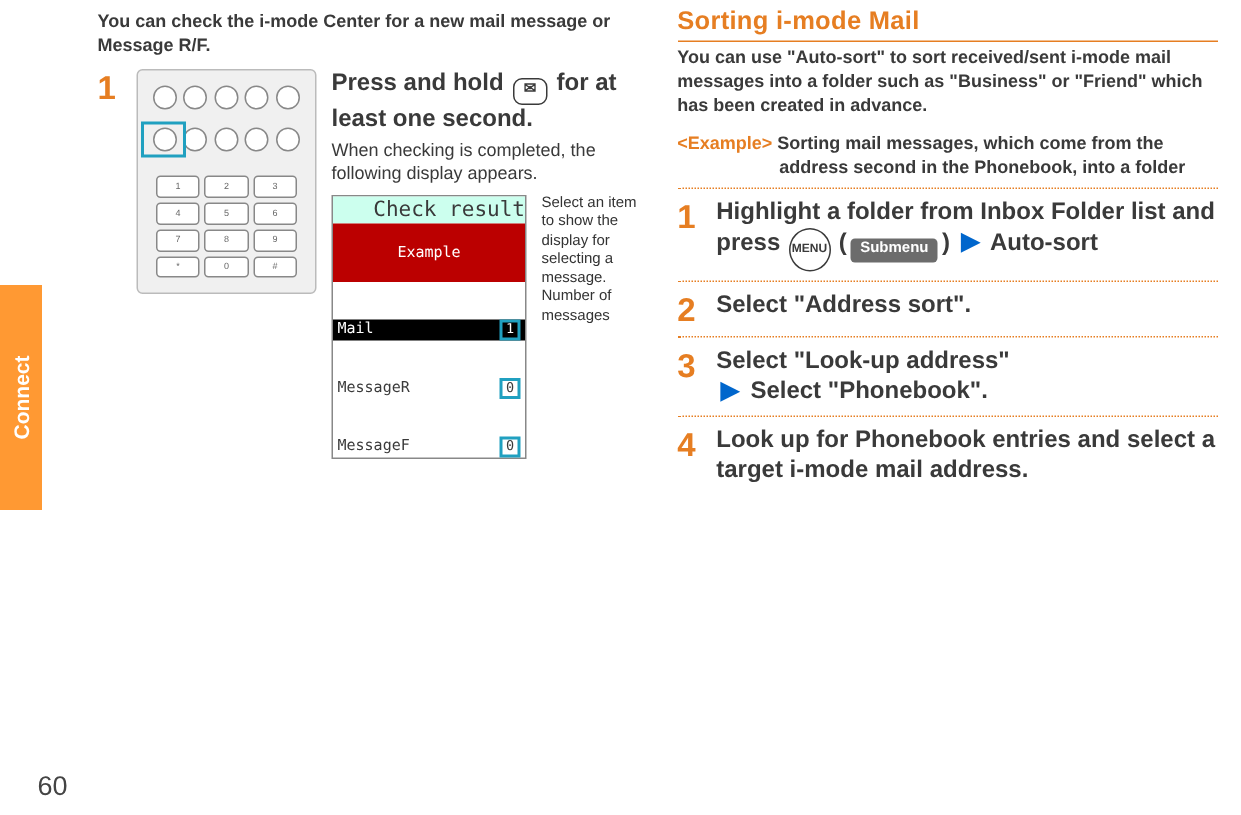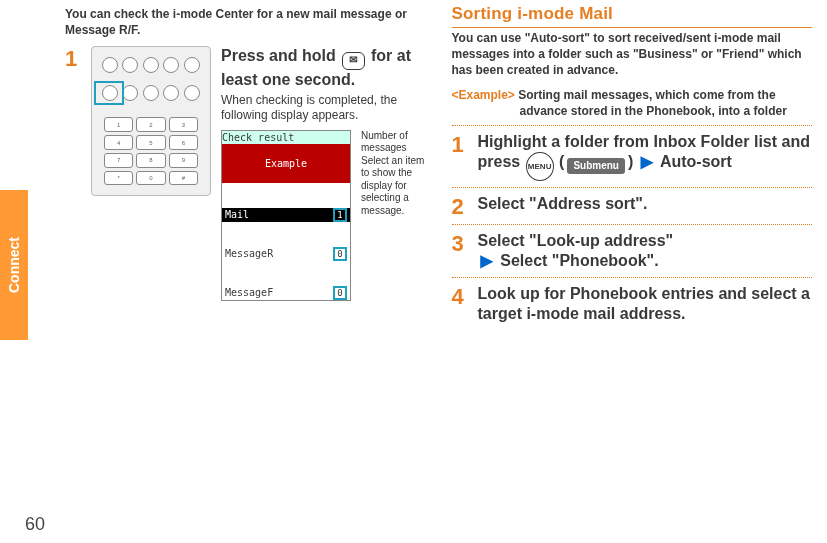--- a/index.html
+++ b/index.html
@@ -164,21 +164,21 @@
   }
   .phone-art .hl {
     position:absolute; left:4px; top:36px; width:26px; height:20px;
     outline:2px solid #20a0c0;
   }
   .result-row { display:flex; margin-top:6px; align-items:flex-start; }
   .screen {
     width:130px; flex:0 0 auto; border:1px solid #888; background:#fff;
     font-family: monospace; font-size:10px;
   }
-  .screen .title-bar { background:#cfe; text-align:left; font-size:10px; padding:1px 0;}
+  .screen .title-bar { background:#cfe; text-align:right; font-size:14px; padding:1px 0;}
   .screen .red-band { background:#b00; color:#fff; text-align:center; padding:14px 0; font-size:10px;}
   .screen .list { }
   .screen .list div { display:flex; align-items:center; padding:0 3px;margin-top:25px; }
   .screen .list .label { flex:1; }
   .screen .list .inv { background:#000; color:#fff; }
   .screen .count { border:2px solid #20a0c0; width:14px; text-align:center; margin-left:3px; font-size:9px;}
   .annot { font-size:10px; line-height:1.25; margin-left:10px; color:#333; max-width:120px;}
 </style>
 </head>
 <body>
@@ -251,39 +251,39 @@
                       <span class="label">MessageR</span>
                       <span class="count">0</span>
                     </div>
                     <div>
                       <span class="label">MessageF</span>
                       <span class="count">0</span>
                     </div>
                   </div>
                 </div>
                 <div class="annot">
+                  <div>Select an item to show the display for selecting a message.</div>
                   <div>Number of messages</div>
-                  <div>Select an item to show the display for selecting a message.</div>
                 </div>
               </div>
 
             </div>
           </div>
         </div>
       </li>
     </ol>
   </div>
 
   <div class="col right">
     <h2 class="heading">Sorting i-mode Mail</h2>
     <p class="intro">You can use "Auto-sort" to sort received/sent i-mode mail messages into a folder such as "Business" or "Friend" which has been created in advance.</p>
     <div class="example-line">
       <span class="ex">&lt;Example&gt;</span>
       <span>Sorting mail messages, which come from the</span>
-      <div class="example-indent">advance stored in the Phonebook, into a folder</div>
+      <div class="example-indent">address second in the Phonebook, into a folder</div>
     </div>
     <hr class="dotrule">
 
     <ol class="steps">
       <li>
         <div class="num">1</div>
         <div class="body step-title">
           <span>Highlight a folder from Inbox Folder list and press </span>
           <span class="key-menu">MENU</span>
           <span>(</span><span class="badge-sub">Submenu</span><span>)</span>

